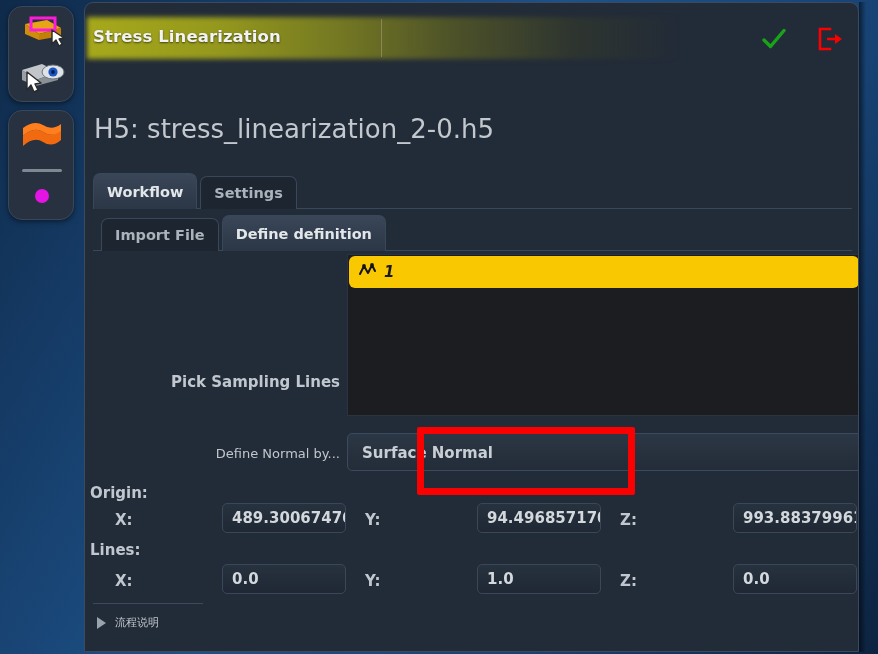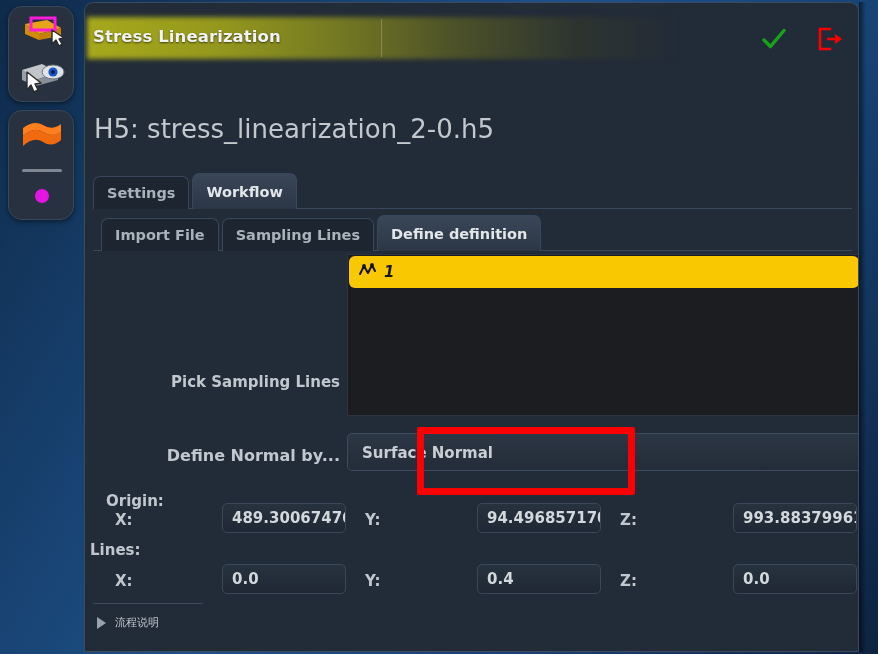--- a/index.html
+++ b/index.html
@@ -214,22 +214,22 @@
     color: #c1c7ce;
     margin-top: 37px;
   }
 
   
   #define-normal-label {
     position: absolute;
     left: 45px; top: 195px;
     width: 210px;
     text-align: right;
-    font-size: 16px;
-    font-weight: bold;
+    font-size: 13px;
+    font-weight: normal;
     color: #c1c7ce;
   }
   #normal-combo {
     position: absolute;
     left: 262px; top: 182px;
     width: 588px; height: 38px;
     background: linear-gradient(180deg, #2c3745 0%, #232c38 100%);
     border: 1px solid #3c4a5d;
     border-radius: 5px;
   }
@@ -381,35 +381,32 @@
           <path d="M12 14 L24 14" stroke="#fb0000" stroke-width="2.6" stroke-linecap="butt"></path>
           <path d="M20 9 L27 14 L20 19 Z" fill="#fb0000"></path>
         </svg>
       </div>
     </div>
 
     <div id="file-heading">H5: stress_linearization_2-0.h5</div>
 
     <div id="tabrow-line-1"></div>
     <div id="tabs-primary">
+      <div class="tab active">
+        <span>Workflow</span>
+      </div>
       <div class="tab">
         <span>Settings</span>
-      </div>
-      <div class="tab active">
-        <span>Workflow</span>
       </div>
     </div>
 
     <div id="tabrow-line-2"></div>
     <div id="tabs-secondary">
       <div class="tab">
         <span>Import File</span>
-      </div>
-      <div class="tab">
-        <span>Sampling Lines</span>
       </div>
       <div class="tab active">
         <span>Define definition</span>
       </div>
     </div>
 
     <div id="content">
 
       <div id="pick-lines-label">Pick Sampling Lines</div>
 
@@ -429,38 +426,38 @@
       <div id="define-normal-label">Define Normal by...</div>
 
       <div id="normal-combo">
         <div id="normal-combo-value">Surface Normal</div>
         <div id="normal-combo-divider"></div>
         <div id="normal-combo-arrow"></div>
       </div>
 
       <div id="redbox-highlight"></div>
 
-      <div class="group-label" style="top:241px;margin-left:16px;">Origin:</div>
+      <div class="group-label" style="top:233px;">Origin:</div>
 
       <div class="axis-label" style="left:30px; top:260px;">X:</div>
       <div class="coord-field" style="left:137px; top:252px; width:124px;">489.30067476</div>
 
       <div class="axis-label" style="left:280px; top:260px;">Y:</div>
       <div class="coord-field" style="left:392px; top:252px; width:124px;">94.496857170</div>
 
       <div class="axis-label" style="left:535px; top:260px;">Z:</div>
       <div class="coord-field" style="left:648px; top:252px; width:124px;">993.88379961</div>
 
       <div class="group-label" style="top:290px;">Lines:</div>
 
       <div class="axis-label" style="left:30px; top:321px;">X:</div>
       <div class="coord-field" style="left:137px; top:313px; width:124px;">0.0</div>
 
       <div class="axis-label" style="left:280px; top:321px;">Y:</div>
-      <div class="coord-field" style="left:392px; top:313px; width:124px;">0.4</div>
+      <div class="coord-field" style="left:392px; top:313px; width:124px;">1.0</div>
 
       <div class="axis-label" style="left:535px; top:321px;">Z:</div>
       <div class="coord-field" style="left:648px; top:313px; width:124px;">0.0</div>
 
       <div id="footer-line"></div>
       <div id="expander">
         <span id="expander-arrow"></span>
         <span id="expander-label">流程说明</span>
       </div>
 

